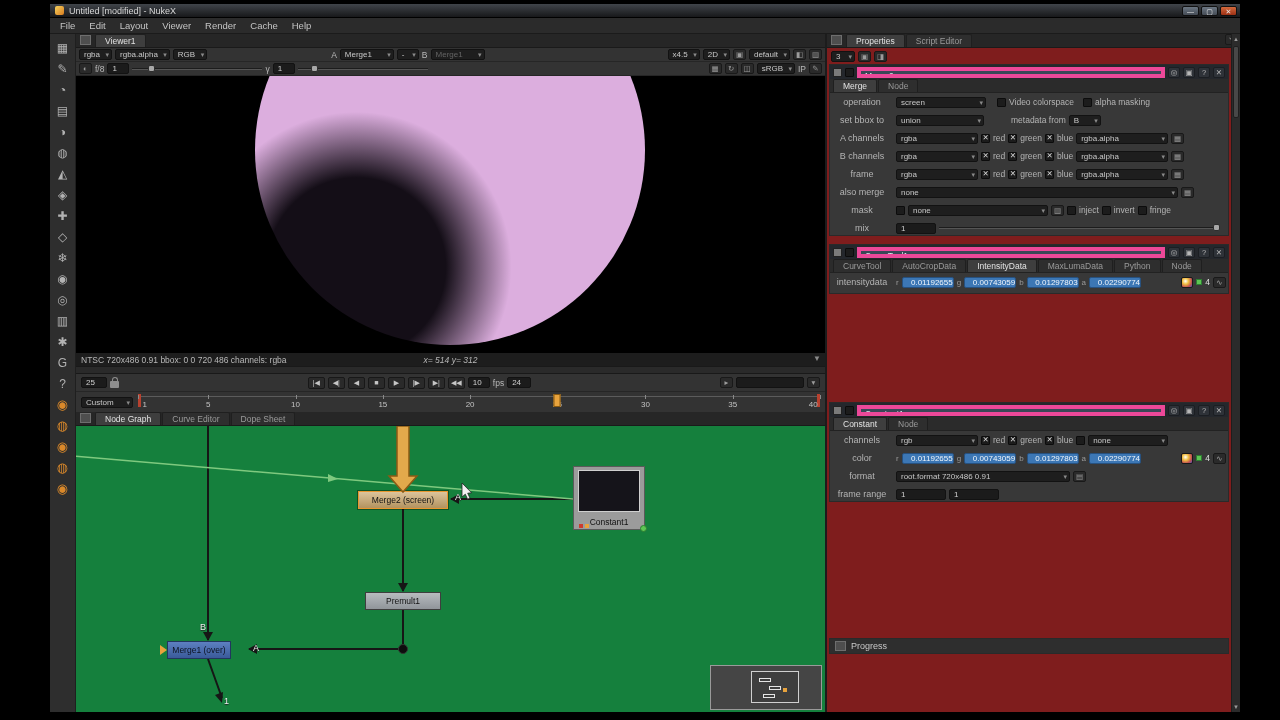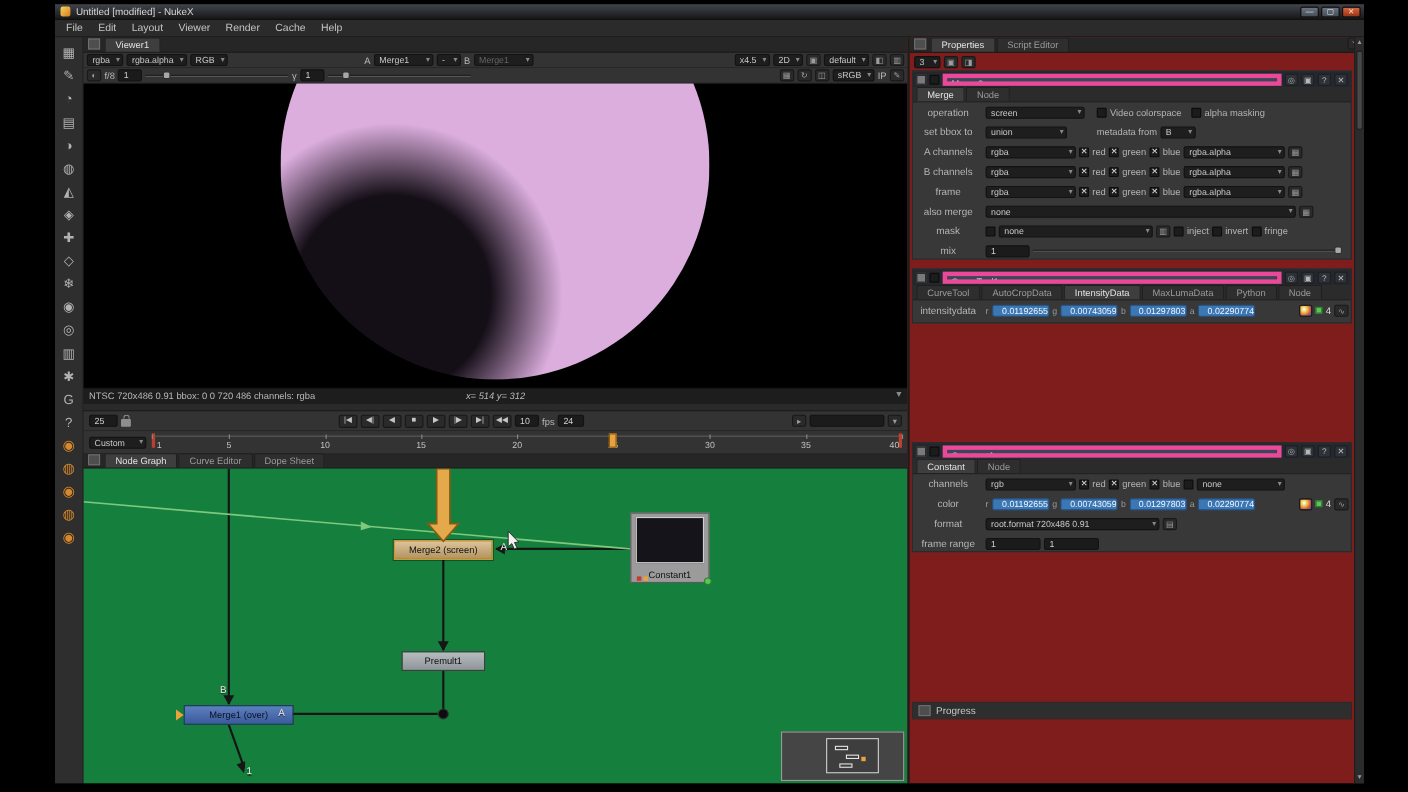--- a/index.html
+++ b/index.html
@@ -62,21 +62,21 @@
   .endmark{position:absolute;top:1px;width:3px;height:13px;background:#b8412f;}
   .playhead{position:absolute;top:1px;width:7px;height:13px;background:#e8a33d;border:1px solid #8a5a10;transform:translateX(-50%);}
   
   .ngcanvas{flex:1;background:#15803d;position:relative;overflow:hidden;}
   .ngcanvas svg{position:absolute;left:0;top:0;}
   #pipes{z-index:1;}
   #overlay{z-index:6;pointer-events:none;}
   .node{position:absolute;font-size:8.5px;display:flex;align-items:center;justify-content:center;border:1px solid #2a2a2a;color:#111;z-index:4;white-space:nowrap;}
   .n-merge2{left:282px;top:65px;width:90px;height:18px;background:linear-gradient(#dcc49c,#b3935f);border:1px solid #e8972f;box-shadow:0 0 0 1px rgba(0,0,0,.35);}
   .n-premult{left:289px;top:166px;width:76px;height:18px;background:linear-gradient(#b7bcbf,#90959a);border-color:#3e3e3e;}
-  .n-merge1{left:91px;top:215px;width:100px;height:18px;background:linear-gradient(#5d80c1,#3a5a9a);border-color:#22365e;color:#0c1220;}
+  .n-merge1{left:91px;top:215px;width:64px;height:18px;background:linear-gradient(#5d80c1,#3a5a9a);border-color:#22365e;color:#0c1220;}
   .n-merge1::before{content:"";position:absolute;left:-8px;top:3px;border:5px solid transparent;border-left:7px solid #e8a33d;}
   .n-constant{left:497px;top:40px;width:72px;height:64px;background:#9b9b9b;border-color:#5a5a5a;}
   .n-constant .thumb{position:absolute;left:4px;top:3px;right:4px;height:42px;background:#15141a;border:1px solid #cfcfcf;}
   .n-constant .nlabel{position:absolute;left:0;right:0;bottom:2px;text-align:center;font-size:8.5px;color:#111;}
   .greendot{position:absolute;right:-3px;bottom:-3px;width:7px;height:7px;border-radius:50%;background:#5cc653;border:1px solid #2e7d32;}
   .minidot{position:absolute;bottom:1px;width:4px;height:4px;}
   .pipelbl{position:absolute;color:#ececec;font-size:9px;z-index:5;text-shadow:0 1px 1px #222;}
   .minimap{position:absolute;left:634px;top:239px;width:112px;height:45px;background:#454545;border:1px solid #9a9a9a;z-index:5;}
   .mmview{position:absolute;left:40px;top:5px;width:48px;height:32px;border:1px solid #d0d0d0;background:#3e3e3e;}
   .mmnode{position:absolute;width:12px;height:4px;border:1px solid #e4e4e4;}
@@ -350,21 +350,21 @@
       <div class="prow">
         <span class="plbl">operation</span>
         <div class="dd" style="width:90px">screen</div>
         <span class="cb" style="margin-left:8px"></span>
         <span class="cblbl">Video colorspace</span>
         <span class="cb" style="margin-left:6px"></span>
         <span class="cblbl">alpha masking</span>
       </div>
       <div class="prow">
         <span class="plbl">set bbox to</span>
-        <div class="dd" style="width:74px">union</div>
+        <div class="dd" style="width:88px">union</div>
         <span class="cblbl" style="margin-left:24px">metadata from</span>
         <div class="dd" style="width:32px">B</div>
       </div>
       <div class="prow">
         <span class="plbl">A channels</span>
         <div class="dd" style="width:82px">rgba</div>
         <span class="cb on"></span>
           <span class="cblbl">red</span>
         <span class="cb on"></span>
           <span class="cblbl">green</span>
@@ -496,21 +496,21 @@
         <span class="complbl">a</span>
         <div class="bluef">0.02290774</div>
         <span class="sp"></span>
         <span class="swatchbtn"></span>
         <span class="greensq"></span>
         <span class="badge">4</span>
         <span class="gi" data-glyph="∿" style="margin-right:2px"></span>
       </div>
       <div class="prow">
         <span class="plbl">format</span>
-        <div class="dd" style="width:158px">root.format 720x486 0.91</div>
+        <div class="dd" style="width:174px">root.format 720x486 0.91</div>
         <span class="gi" data-glyph="▤"></span>
       </div>
       <div class="prow">
         <span class="plbl">frame range</span>
         <div class="fld" style="width:50px">1</div>
         <div class="fld" style="width:50px">1</div>
       </div>
     </div>
 
     <div class="panel" style="top:604px;height:16px">

